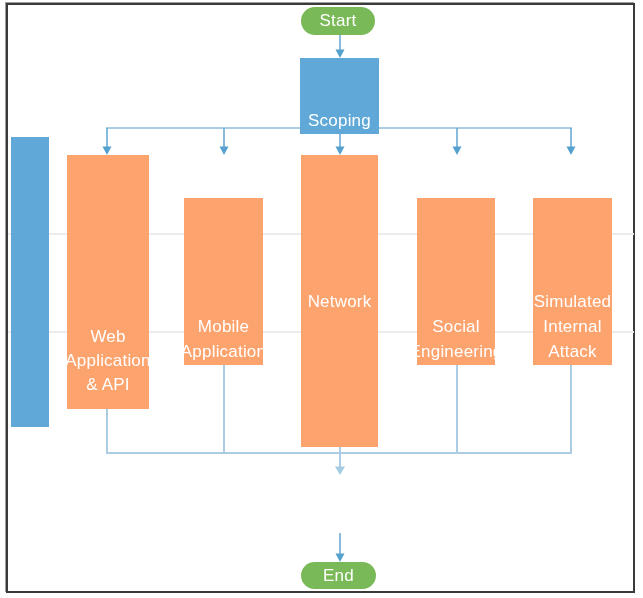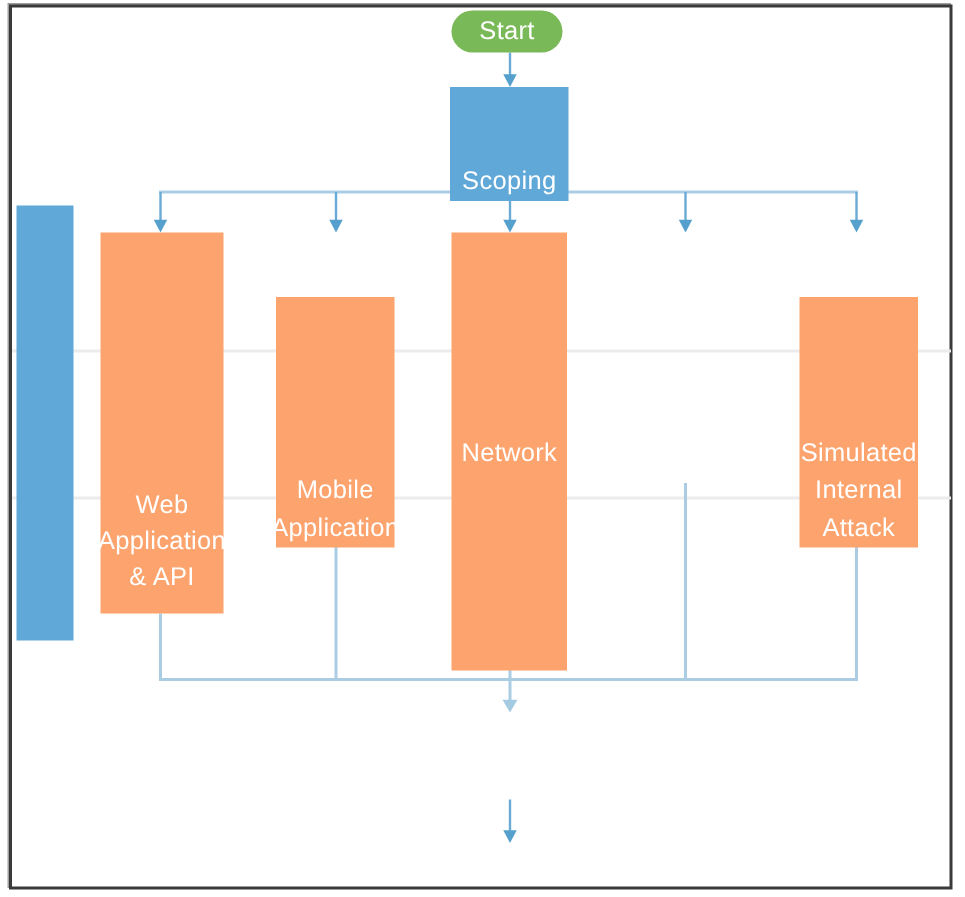--- a/index.html
+++ b/index.html
@@ -145,21 +145,28 @@
 
   <div class="node branch bottom-text" style="left:184px;top:155px;width:79px;height:167px">
     <span class="line">Mobile</span>
     <span class="line">Application</span>
   </div>
 
   <div class="node branch center-text" style="left:301px;top:155px;width:77px;height:292px">
     <span class="line">Network</span>
   </div>
 
+  <div class="node branch bottom-text" style="left:417px;top:155px;width:78px;height:167px">
+    <span class="line">Social</span>
+    <span class="line">Engineering</span>
+  </div>
 
   <div class="node branch bottom-text" style="left:533px;top:155px;width:79px;height:167px">
     <span class="line">Simulated</span>
     <span class="line">Internal Attack</span>
   </div>
 
 
+  <div class="node terminator" style="left:301px;top:562px;width:75px;height:27px">
+    <span class="lbl">End</span>
+  </div>
 
 </div>
 
 </body></html>

